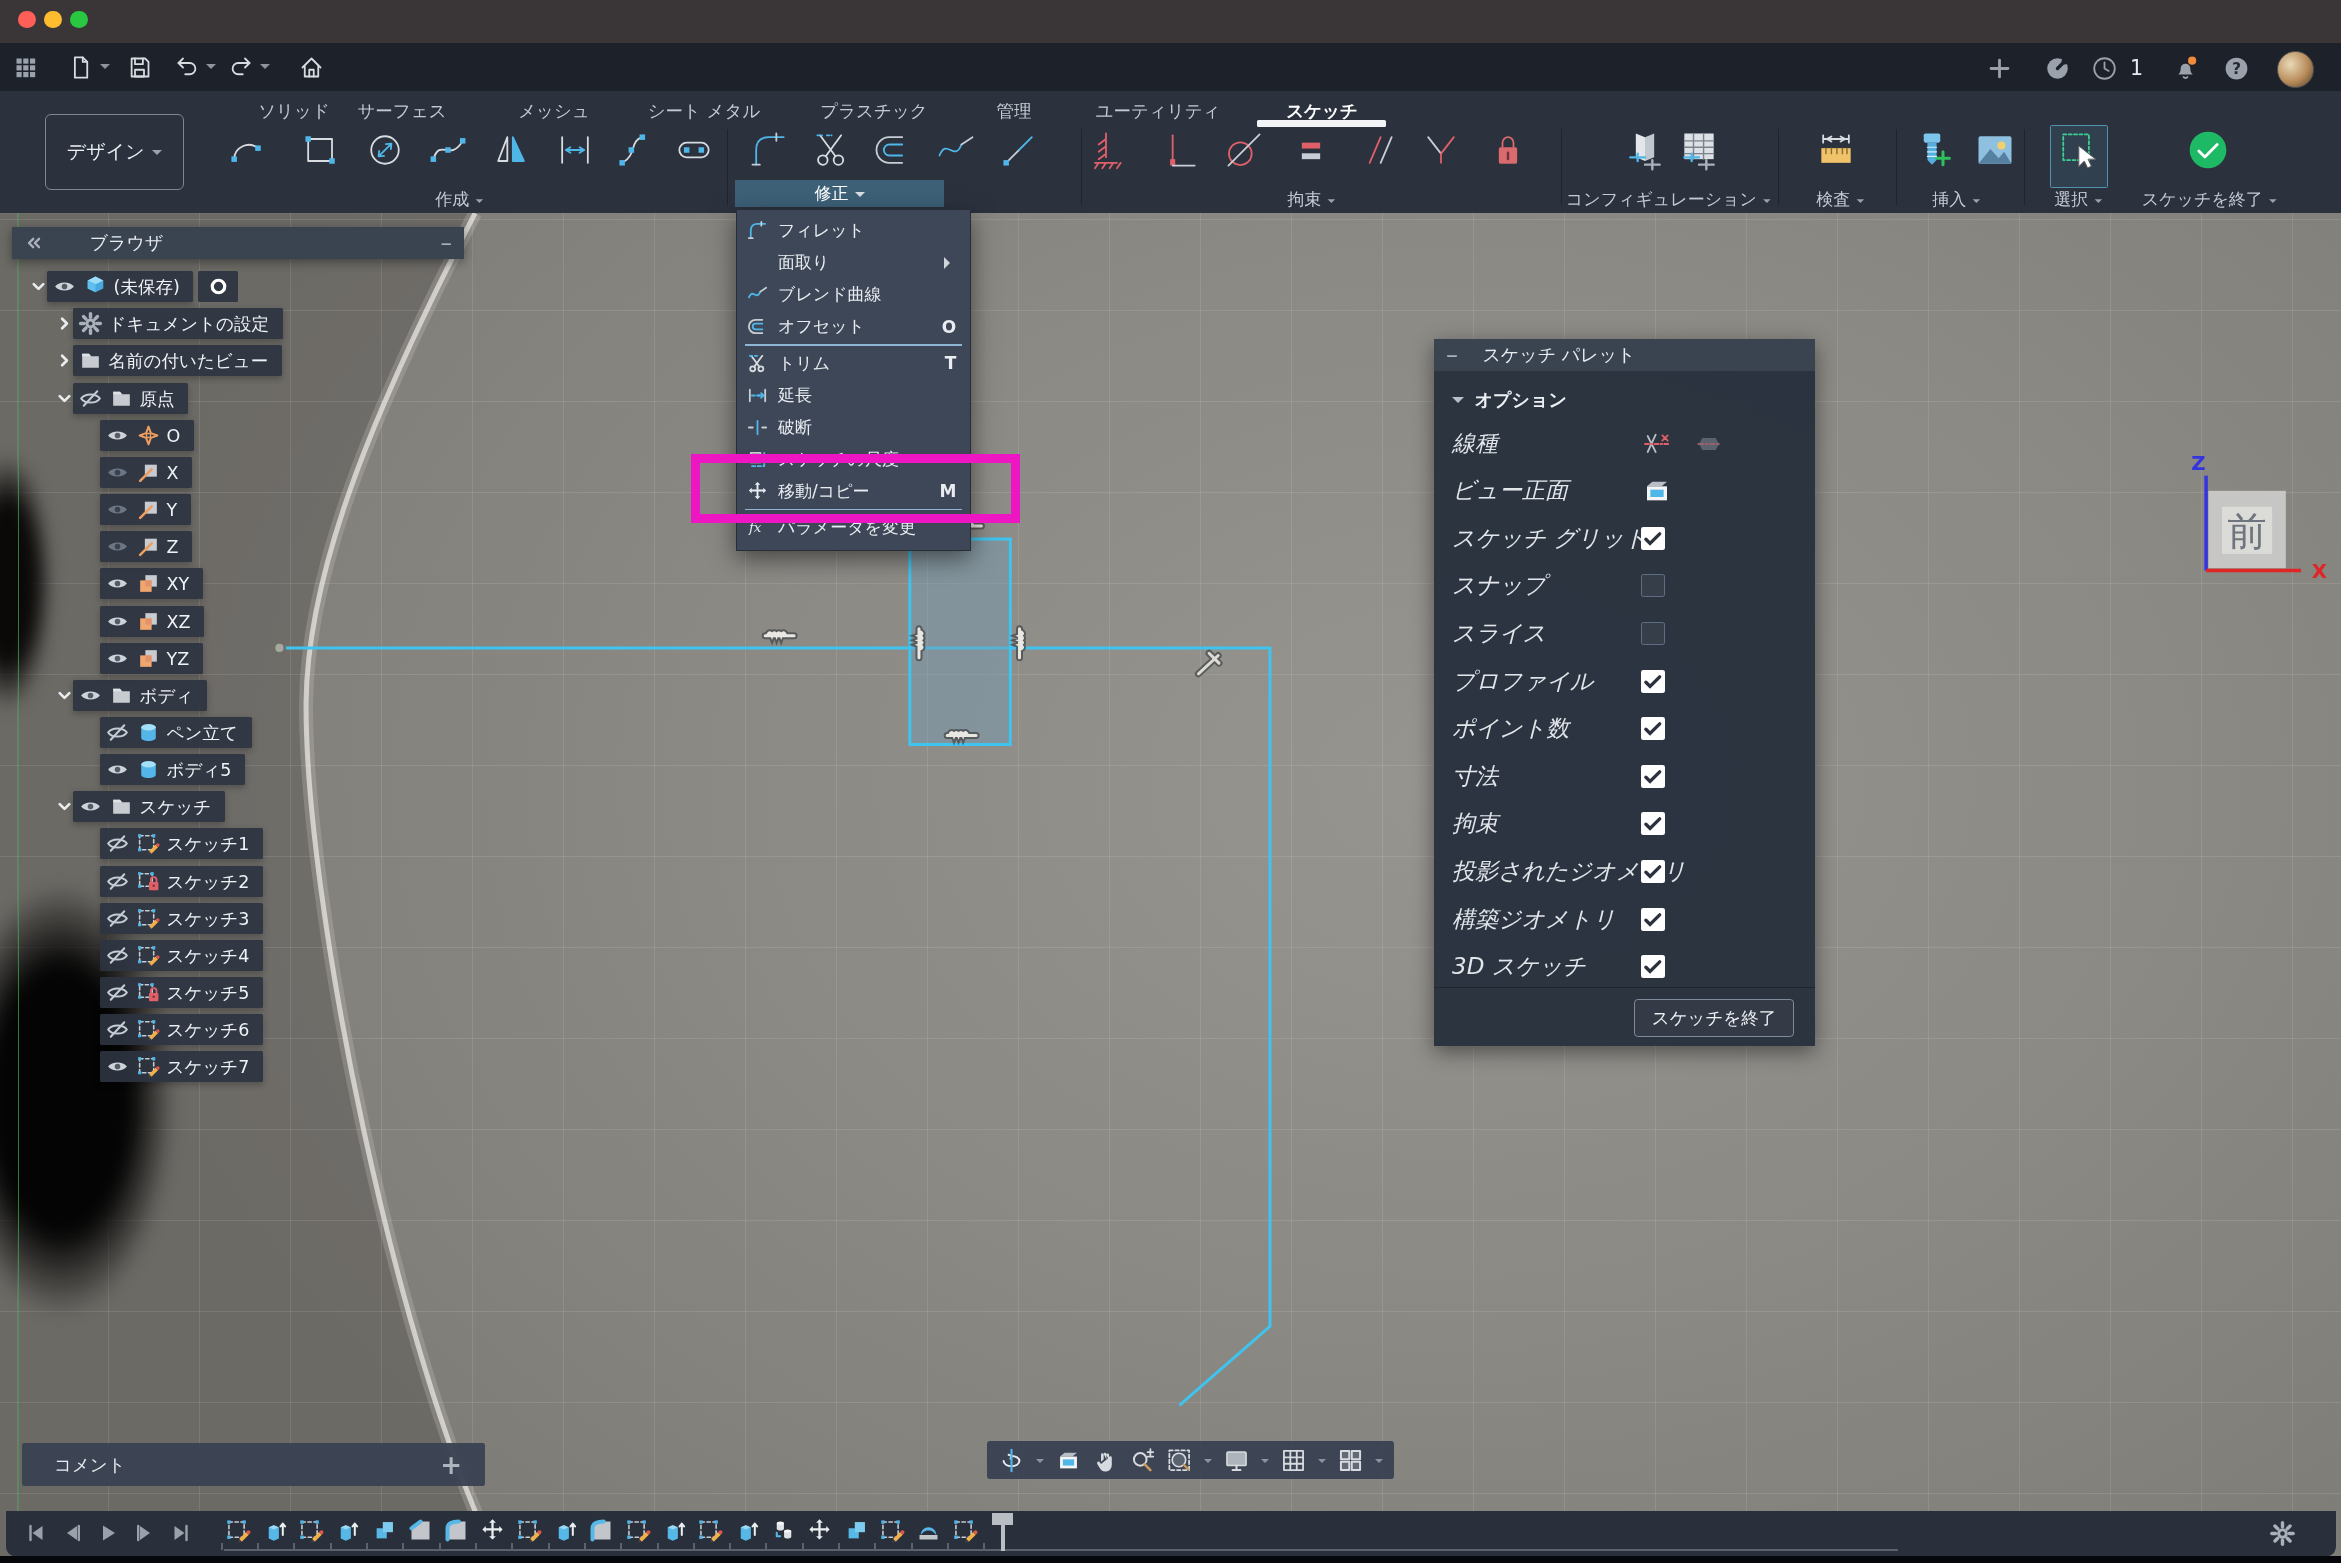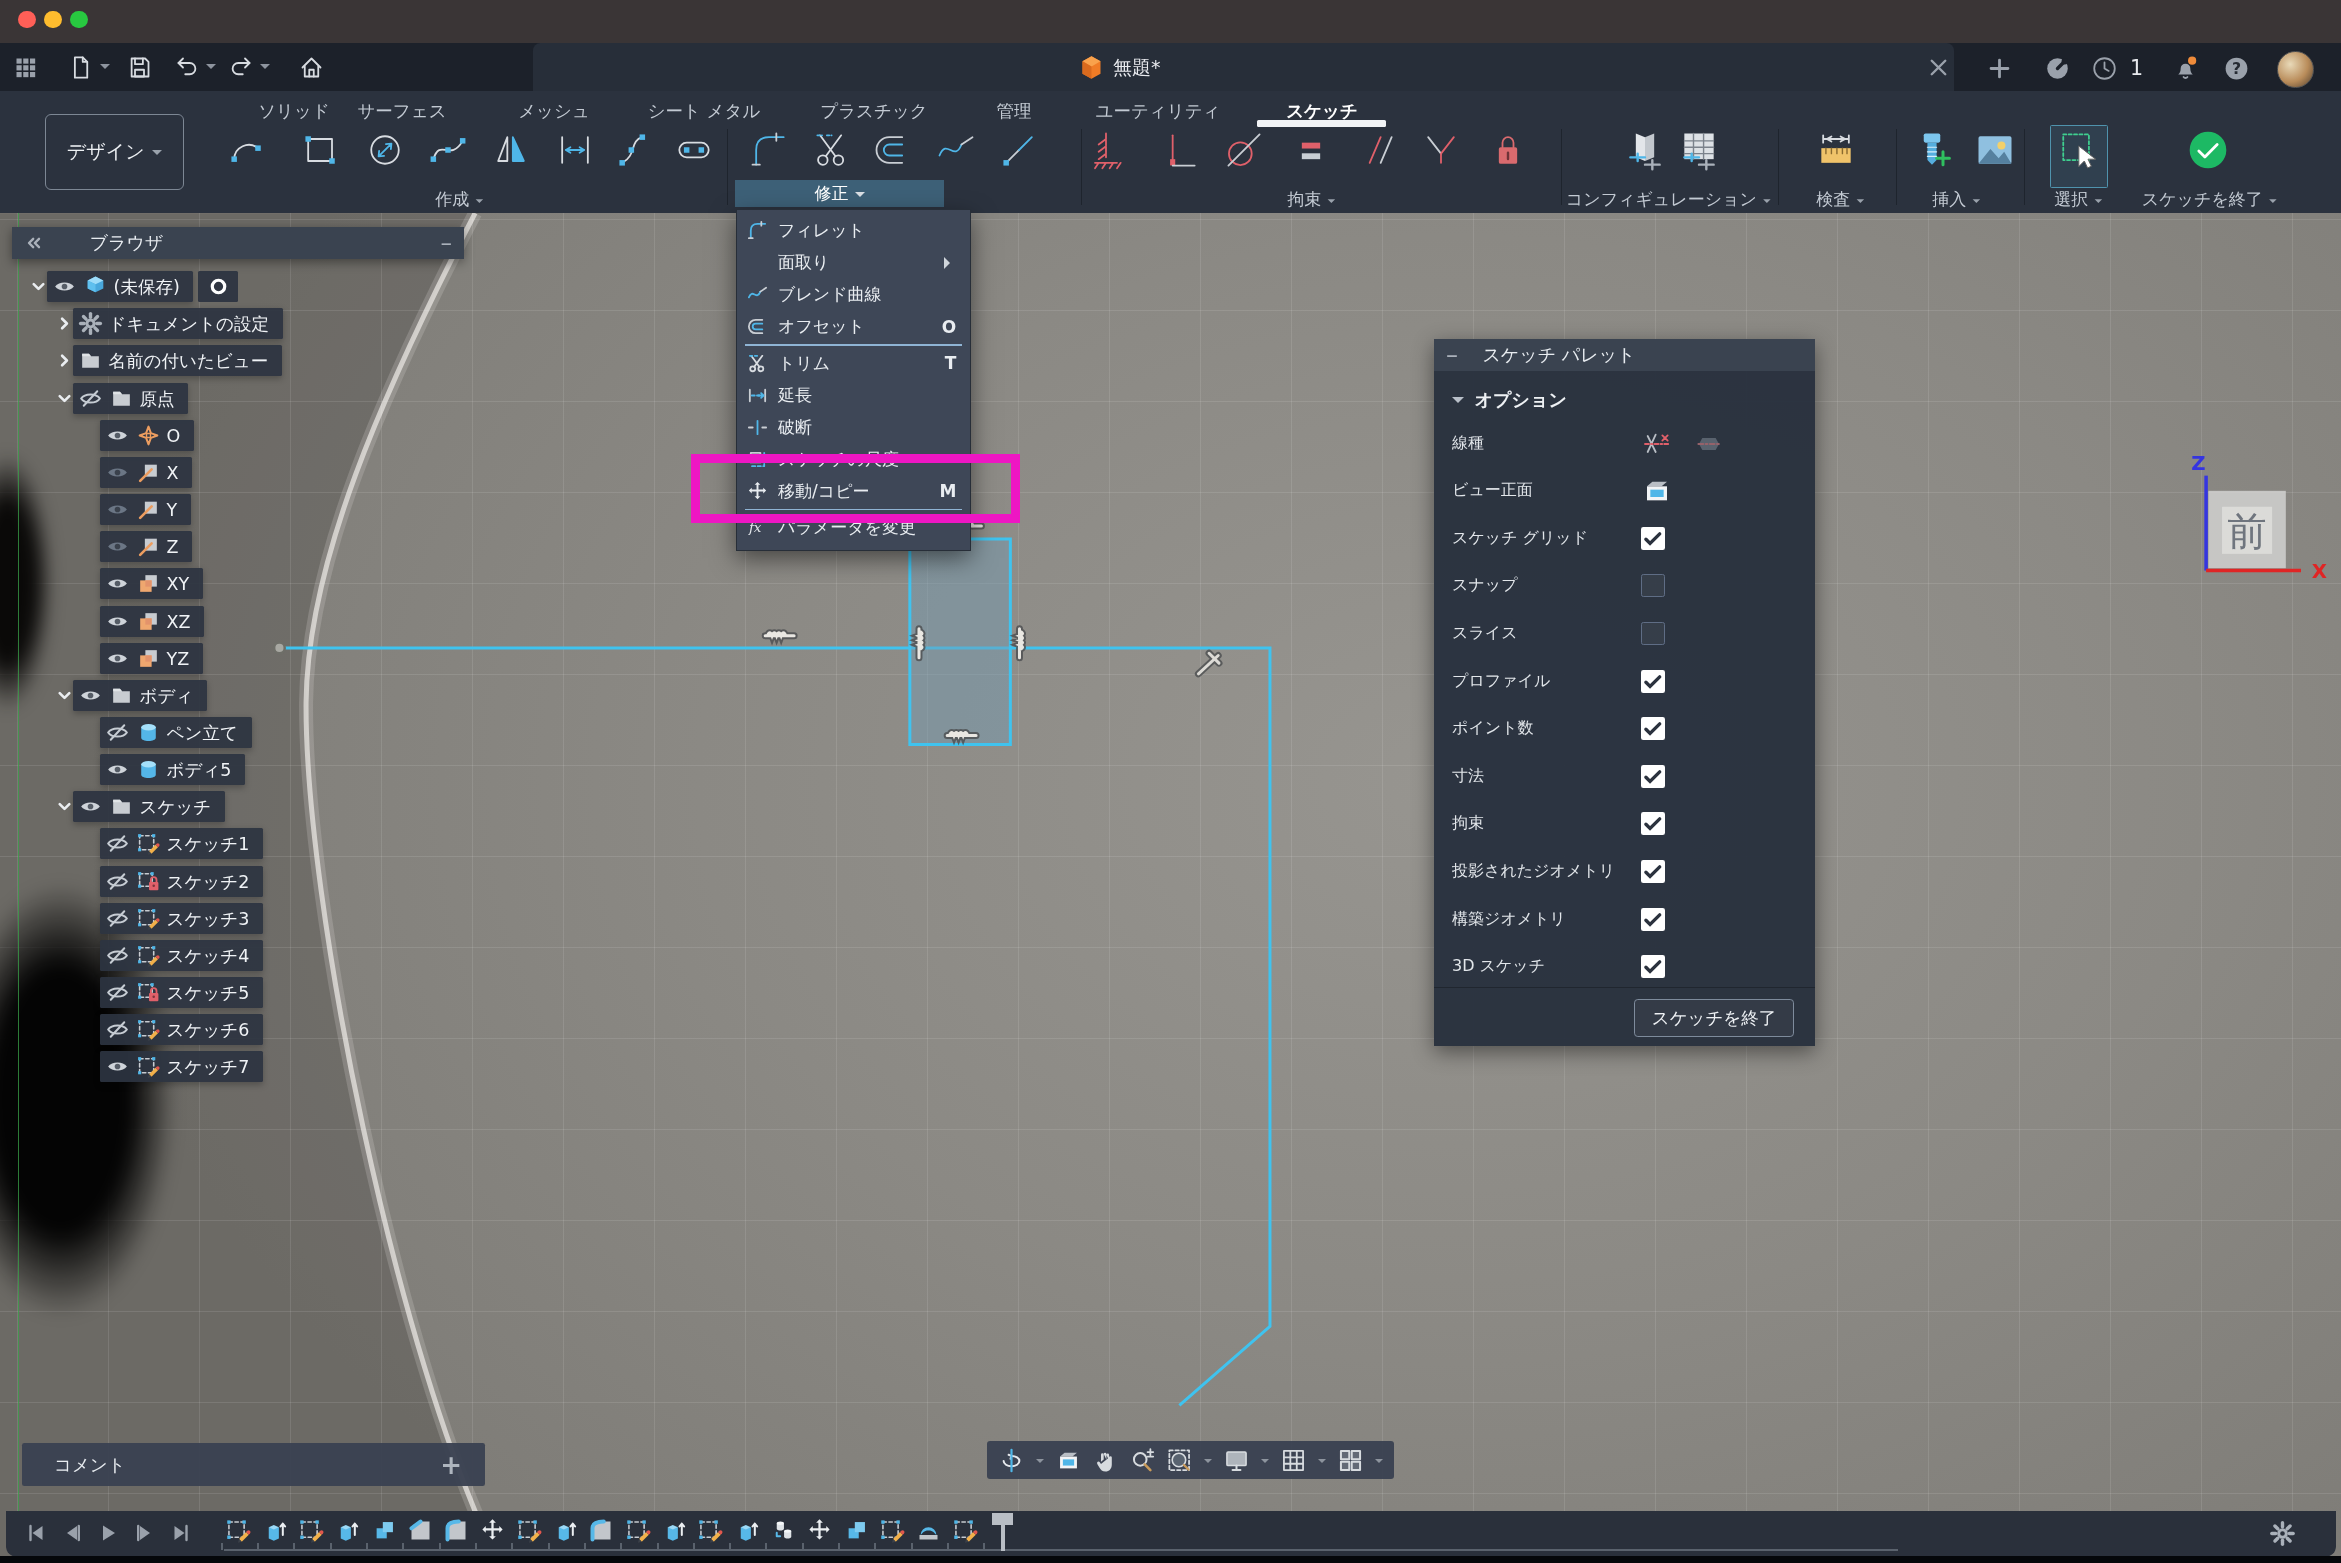--- a/index.html
+++ b/index.html
@@ -76,21 +76,21 @@
   .bbadge{margin-left:4.6px;background:rgba(44,52,65,.93);height:31px;width:40px;border-radius:1.5px;
     display:flex;align-items:center;justify-content:center;}
   .bbadge .ic{width:23px;height:23px;}
 
   
   #palette{left:1434px;top:339px;width:381px;height:707px;}
   #palette .sect{display:flex;align-items:center;gap:10.7px;margin:17px 0 0 18px;
     font-size:18px;font-weight:bold;color:#eef1f4;}
   .tri-down{width:0;height:0;border:6.9px solid transparent;border-top-color:#b9c0c9;transform:translateY(3px);}
   .prow{position:absolute;left:0;width:100%;height:47px;display:flex;align-items:center;}
-  .prow .plab{margin-left:18px;font-size:16px;color:#e2e6ea;}
+  .prow .plab{margin-left:18px;font-size:23px;color:#e2e6ea;font-style:italic;}
   .pctl{position:absolute;left:207px;display:flex;align-items:center;gap:20px;}
   .cbx{width:23.6px;height:23.6px;border-radius:2.3px;box-sizing:border-box;}
   .cbx.on{background:#fff;}
   .cbx.off{border:1.5px solid #5f6d85;background:rgba(255,255,255,.05);}
   #pal-foot{position:absolute;left:0;bottom:0;width:100%;height:58px;border-top:1.5px solid #20262f;}
   #finish-btn{position:absolute;right:21px;top:10.7px;width:158px;height:36px;border:1.5px solid #7e8b9c;
     border-radius:3.8px;background:rgba(255,255,255,.04);color:#eef1f4;font-size:17.5px;
     display:flex;align-items:center;justify-content:center;}
 
   
@@ -137,35 +137,20 @@
 </head>
 <body style="--blue: #4fb6e8; --cyan: #3fc3ef; --magenta: #ee16c3; --green: #1db964; --red: #e0606a; --orange: #eda66e; --yellow: #f0c36a;">
 
 <div id="titlebar">
   <span class="tl" style="left:18px;background:#ff5f57"></span>
   <span class="tl" style="left:44px;background:#febc2e"></span>
   <span class="tl" style="left:70px;background:#28c840"></span>
 </div>
 
 <div id="appbar">
-  <div id="doc-tab">
-    <span class="hicon" style="left:545px" id="fusion-cube">
-        <svg viewBox="0 0 24 24">
-          <path d="M12 2l8 4.5v11L12 22l-8-4.5v-11z" fill="#f07c26"></path>
-          <path d="M12 2l8 4.5-8 4.5-8-4.5z" fill="#f9a24c"></path>
-          <path d="M12 11v11l-8-4.5v-11z" fill="#d96a1e"></path>
-        </svg>
-      </span>
-    <span class="lbl">無題*</span>
-    <span class="hicon" style="left:1392px" id="tab-close">
-        <svg viewBox="0 0 24 24" fill="none" stroke="#9aa1ab" stroke-width="1.8" stroke-linecap="round" stroke-linejoin="round">
-          <path d="M6 6l12 12M18 6 6 18" stroke-width="2.4"></path>
-        </svg>
-      </span>
-  </div>
   <span id="clock-badge">1</span>
   <div id="avatar"></div>
 <span class="ic hicon" style="width: 27px; height: 27px; position: absolute; left: 12px;">
       <svg viewBox="0 0 24 24" fill="none" stroke="#d8dce1" stroke-width="1.8" stroke-linecap="round" stroke-linejoin="round">
         <rect x="4" y="4" width="4.6" height="4.6" fill="#9aa1ab" stroke="none"></rect>
         <rect x="10" y="4" width="4.6" height="4.6" fill="#9aa1ab" stroke="none"></rect>
         <rect x="16" y="4" width="4.6" height="4.6" fill="#9aa1ab" stroke="none"></rect>
         <rect x="4" y="10" width="4.6" height="4.6" fill="#9aa1ab" stroke="none"></rect>
         <rect x="10" y="10" width="4.6" height="4.6" fill="#9aa1ab" stroke="none"></rect>
         <rect x="16" y="10" width="4.6" height="4.6" fill="#9aa1ab" stroke="none"></rect>

